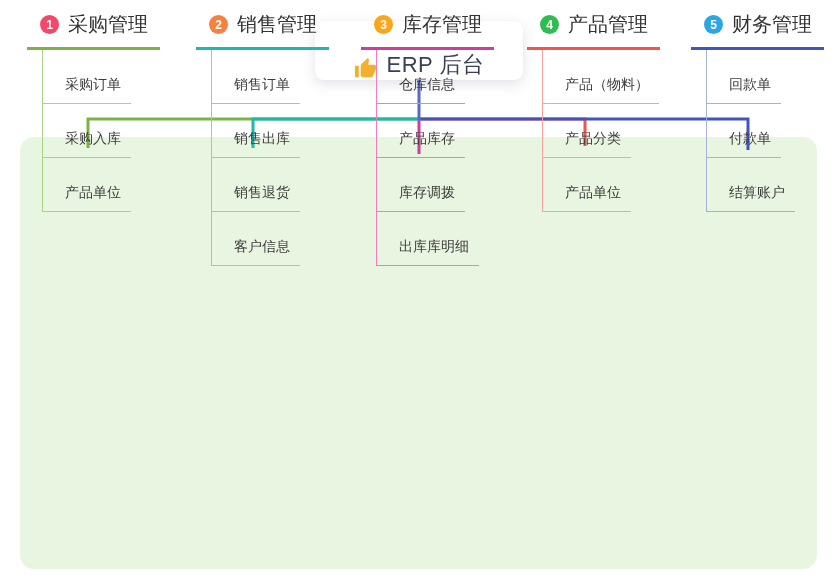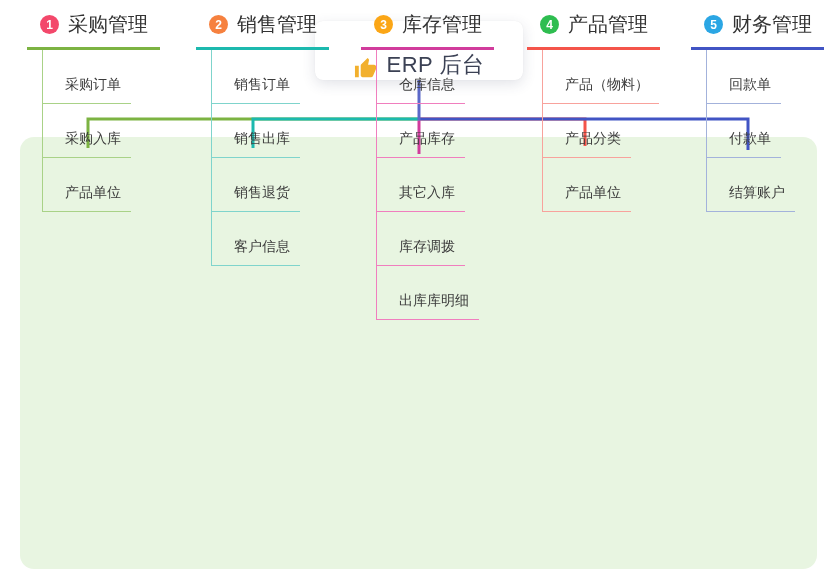--- a/index.html
+++ b/index.html
@@ -97,21 +97,20 @@
 </div>
 
 <div class="branch" style="left: 361px; --c: #D13C9C; --cl: #F07EBE; --badge: #FBA616;">
   <div class="branch-header">
     <span class="badge">3</span>
     <span class="branch-title">库存管理</span>
   </div>
   <div class="branch-list">
     <div class="sub-item">仓库信息</div>
     <div class="sub-item">产品库存</div>
-    <div class="sub-item">其它入库</div>
     <div class="sub-item">库存调拨</div>
     <div class="sub-item">出库库明细</div>
   </div>
 </div>
 
 <div class="branch" style="left: 527px; --c: #F4544A; --cl: #F8A29C; --badge: #2EBD50;">
   <div class="branch-header">
     <span class="badge">4</span>
     <span class="branch-title">产品管理</span>
   </div>

